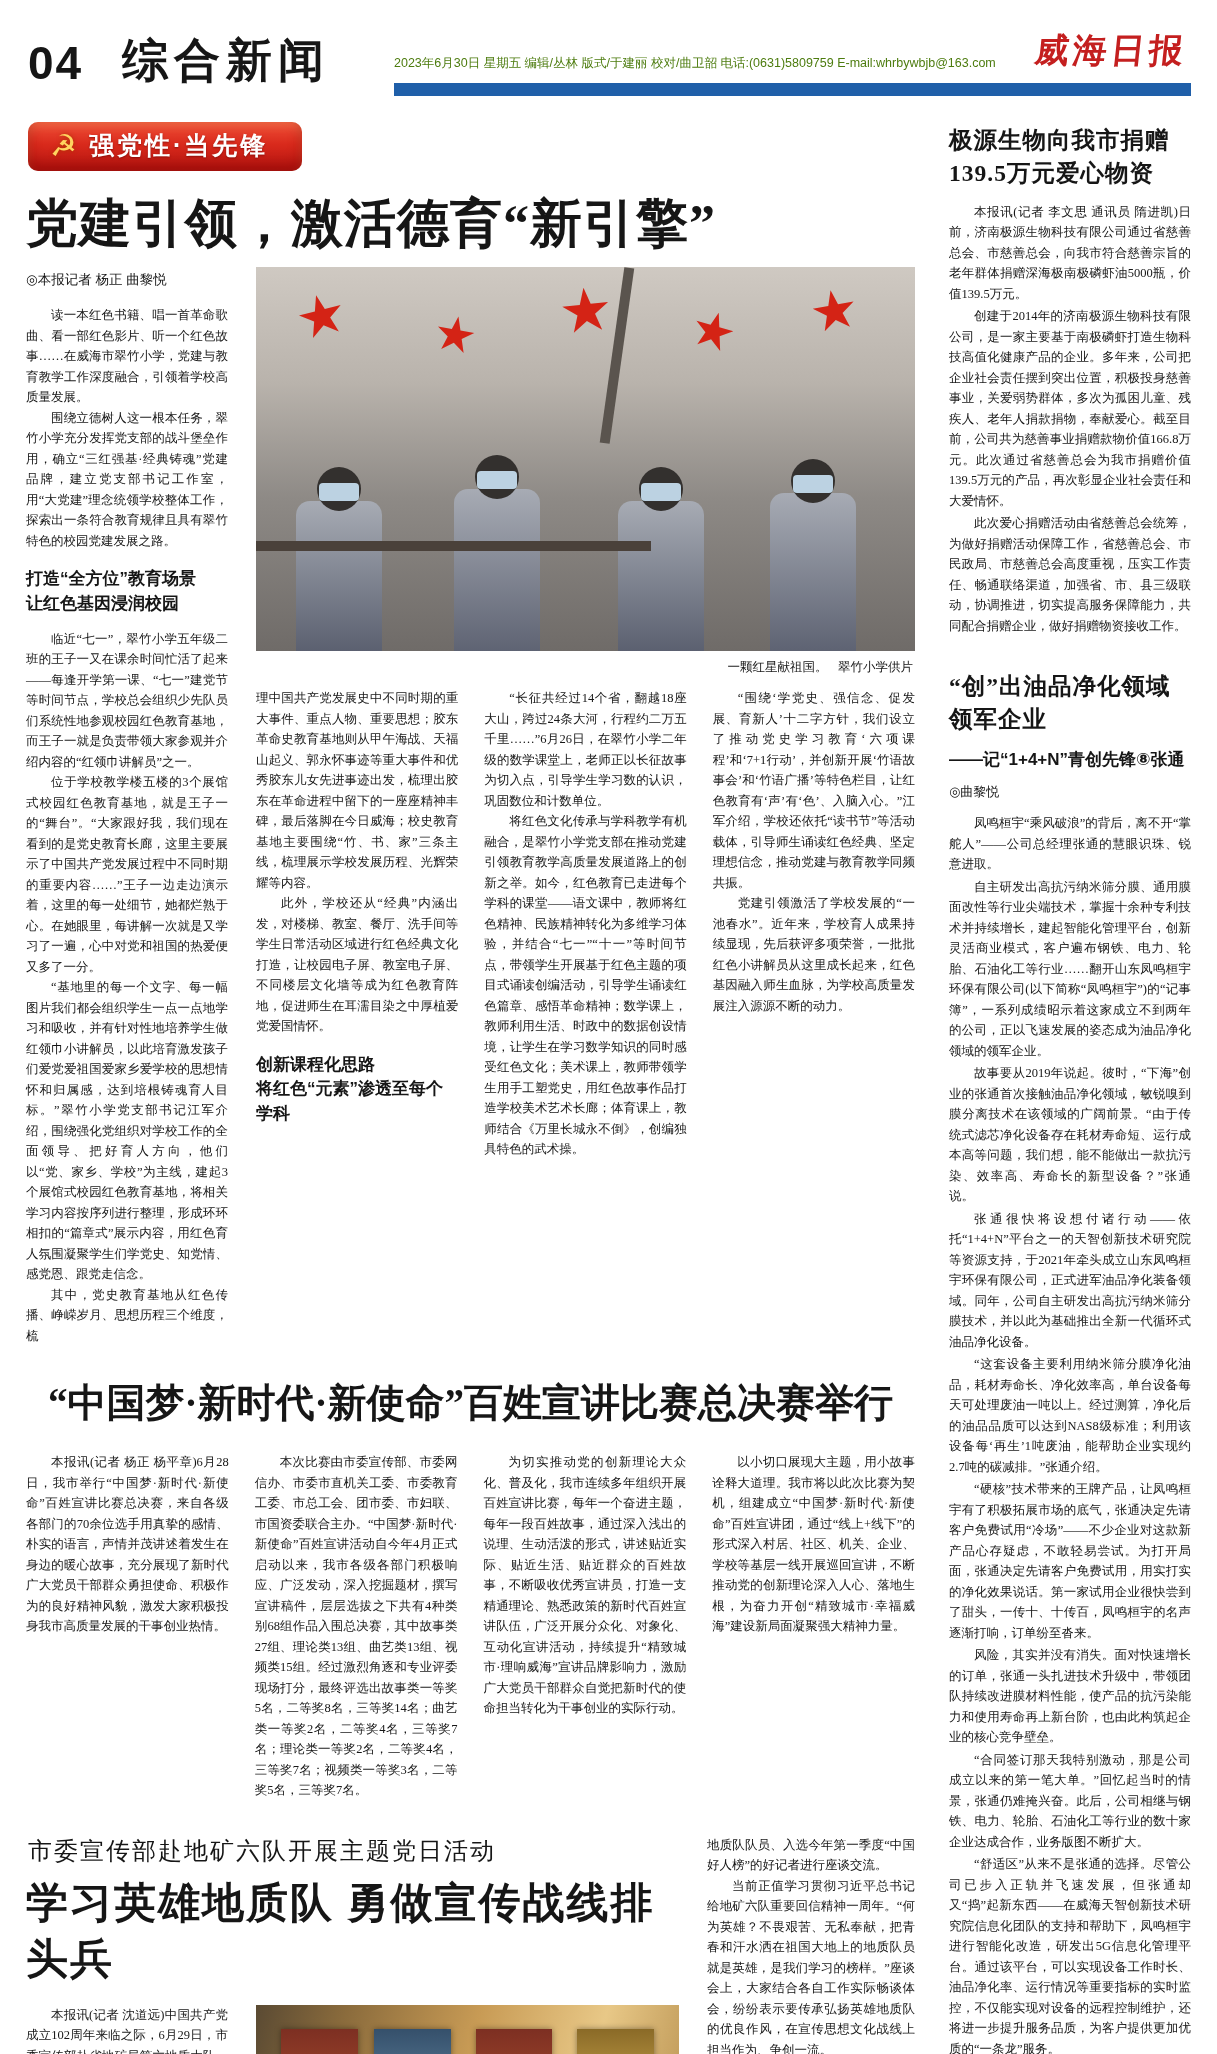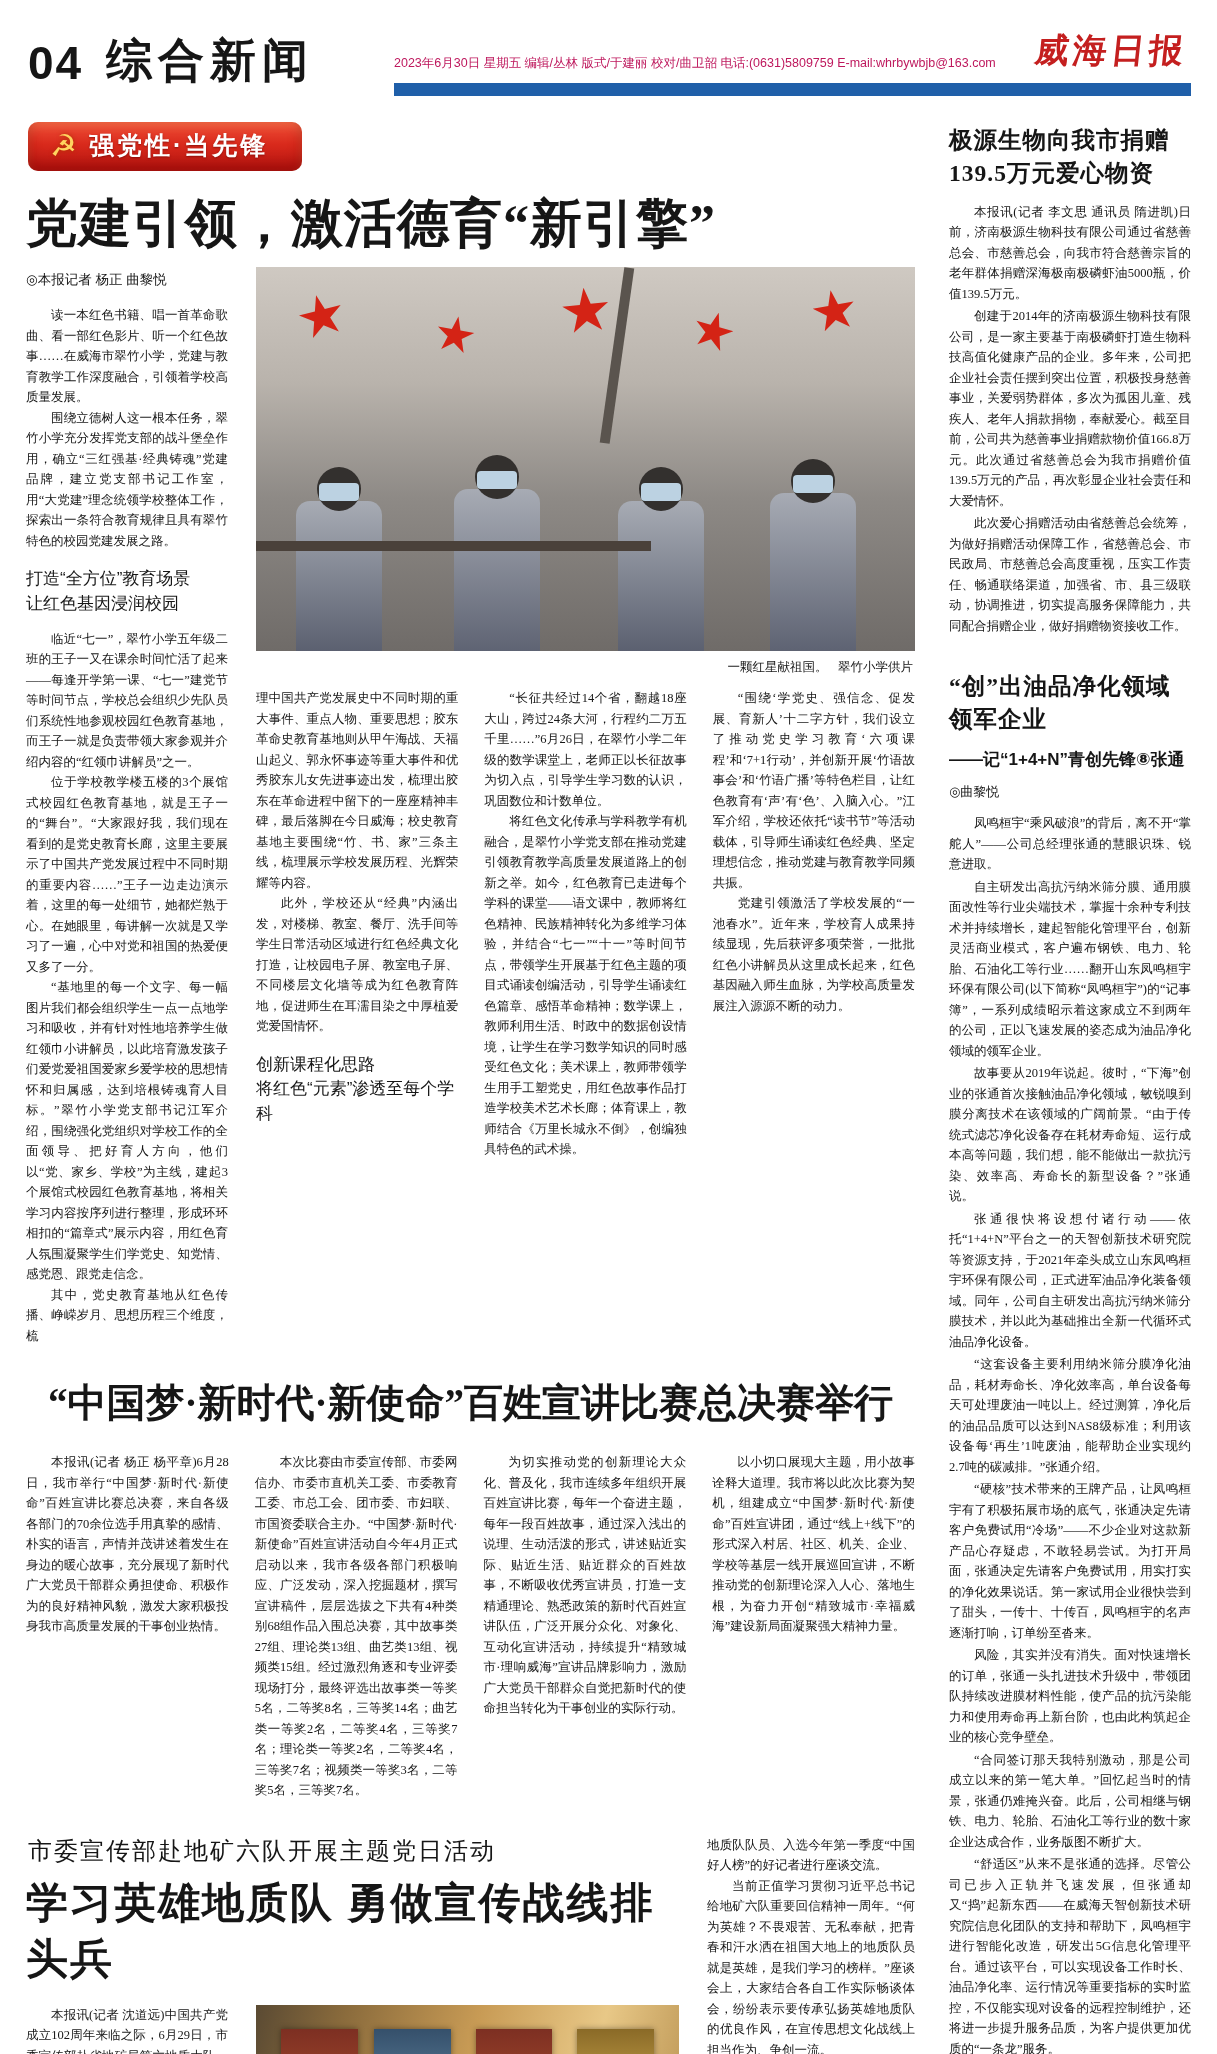--- a/index.html
+++ b/index.html
@@ -2,43 +2,43 @@
 <html><head>
 <meta charset="utf-8">
 <style>
   html,body{margin:0;padding:0;background:#ffffff;}
   body{width:1217px;min-height:2054px;font-family:"Liberation Serif","DejaVu Serif",serif;color:#161616;}
   .page{width:1217px;min-height:2054px;box-sizing:border-box;padding:10px 26px 18px 26px;}
 
   
   .masthead-row{position:relative;height:88px;border-bottom:0;}
   .pageno{position:absolute;left:2px;bottom:8px;font-size:46px;font-weight:700;font-family:"Liberation Sans","DejaVu Sans",sans-serif;letter-spacing:2px;}
-  .section-title{position:absolute;left:80px;bottom:6px;font-size:46px;font-weight:900;font-family:"Liberation Sans","DejaVu Sans",sans-serif;letter-spacing:6px;}
-  .edition-info{position:absolute;left:368px;bottom:26px;font-size:12.5px;font-family:"Liberation Sans","DejaVu Sans",sans-serif;color:#be185d;white-space:nowrap;}
+  .section-title{position:absolute;left:96px;bottom:6px;font-size:46px;font-weight:900;font-family:"Liberation Sans","DejaVu Sans",sans-serif;letter-spacing:6px;}
+  .edition-info{position:absolute;left:368px;bottom:26px;font-size:12.5px;font-family:"Liberation Sans","DejaVu Sans",sans-serif;color:#4d7c0f;white-space:nowrap;}
   .paper-logo{position:absolute;right:4px;bottom:24px;font-size:34px;font-weight:900;color:#c41f1f;transform:skewX(-6deg);letter-spacing:4px;}
   .blue-bar{position:absolute;left:368px;right:0;bottom:2px;height:13px;background:#1f5fa9;}
 
   
   .main-grid{display:grid;grid-template-columns:1fr 242px;column-gap:34px;margin-top:14px;}
 
   p{margin:0;text-indent:2em;text-align:justify;}
   .bodytext{font-size:12.5px;line-height:1.64;}
   .cont > p:first-child{text-indent:0;}
 
   
   .banner{display:inline-flex;align-items:center;gap:12px;margin:10px 0 14px 2px;
     background:linear-gradient(180deg,#f05038 0%,#d92a1c 45%,#b81410 100%);
     color:#fff;border-radius:10px;padding:7px 34px 9px 22px;
     box-shadow:inset 0 -6px 14px rgba(120,0,0,.45), inset 0 4px 8px rgba(255,200,120,.25);}
   .banner .emblem{color:#ffd560;font-size:30px;line-height:1;text-shadow:0 0 4px #a30;}
   .banner .banner-text{font-family:"Liberation Sans","DejaVu Sans",sans-serif;font-weight:900;font-size:25px;letter-spacing:3px;text-shadow:0 1px 2px rgba(100,0,0,.6);}
   h1.top-headline{margin:10px 0 14px 0;font-size:52px;line-height:1.12;font-weight:900;letter-spacing:1px;}
   .byline{font-size:13.5px;font-family:"Liberation Sans","DejaVu Sans",sans-serif;margin:2px 0 14px 0;}
   .top-body{display:grid;grid-template-columns:202px 1fr;column-gap:28px;}
-  .subhead{font-family:"Liberation Sans","DejaVu Sans",sans-serif;font-weight:400;font-size:17px;line-height:1.45;margin:16px 0 12px 0;text-align:left;}
+  .subhead{font-family:"Liberation Sans","DejaVu Sans",sans-serif;font-weight:700;font-size:17px;line-height:1.45;margin:16px 0 12px 0;text-align:left;}
   .subhead div{text-indent:0;}
   .photo-frame{position:relative;width:100%;height:384px;overflow:hidden;background:
      linear-gradient(180deg,#cfc9c2 0%,#b9b3ac 30%,#8e8a86 60%,#6f6b68 100%);}
   .photo-frame .wallbeam{position:absolute;left:54%;top:0;width:10px;height:46%;background:#5a544e;transform:rotate(8deg);}
   .photo-frame .deskline{position:absolute;left:0;bottom:26%;width:60%;height:10px;background:#4a413a;}
   .star{position:absolute;color:#d42315;}
   .figure{position:absolute;width:86px;height:150px;border-radius:14px 14px 0 0;background:linear-gradient(180deg,#a7abb4,#5b6070);}
   .figure:before{content:"";position:absolute;left:50%;top:-34px;transform:translateX(-50%);width:44px;height:44px;border-radius:50%;background:#33302e;}
   .figure:after{content:"";position:absolute;left:50%;top:-18px;transform:translateX(-50%);width:40px;height:18px;border-radius:4px;background:#bcd2e2;}
   .caption{font-family:"Liberation Sans","DejaVu Sans",sans-serif;font-size:12.5px;margin:8px 2px 12px 0;}

